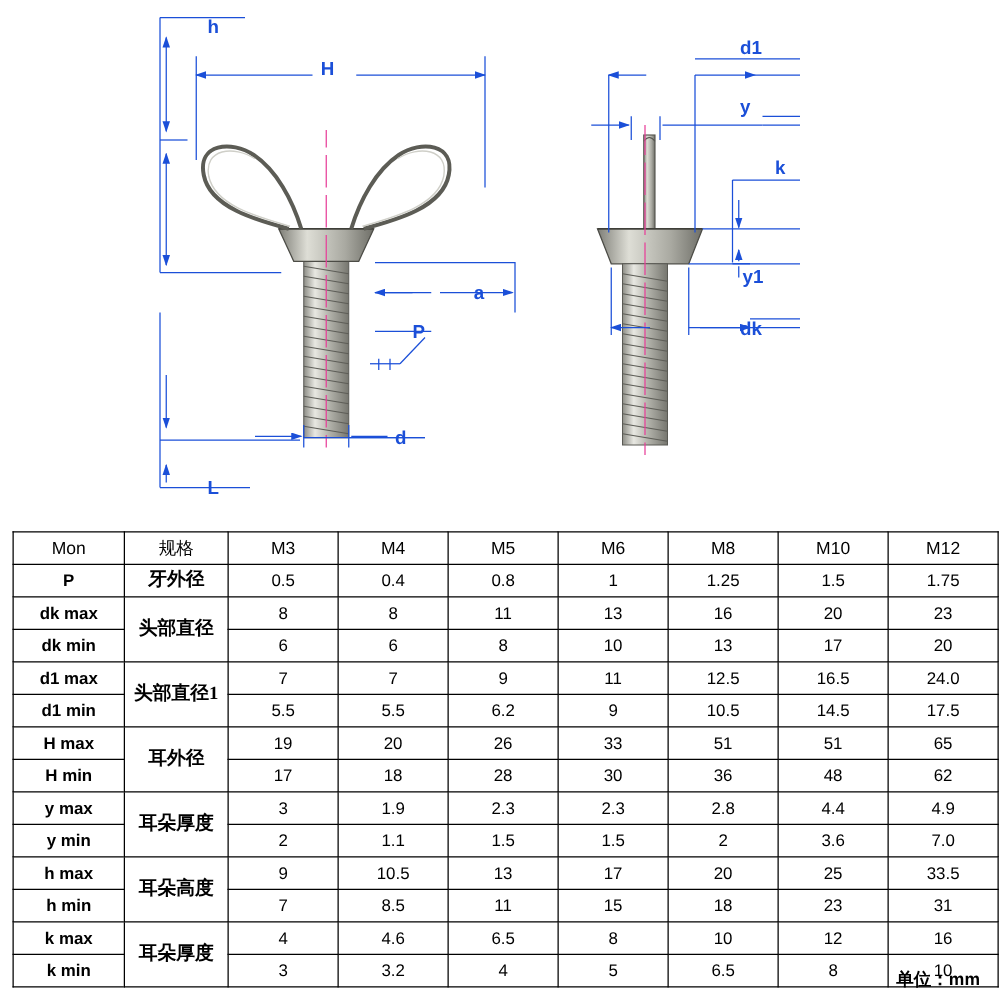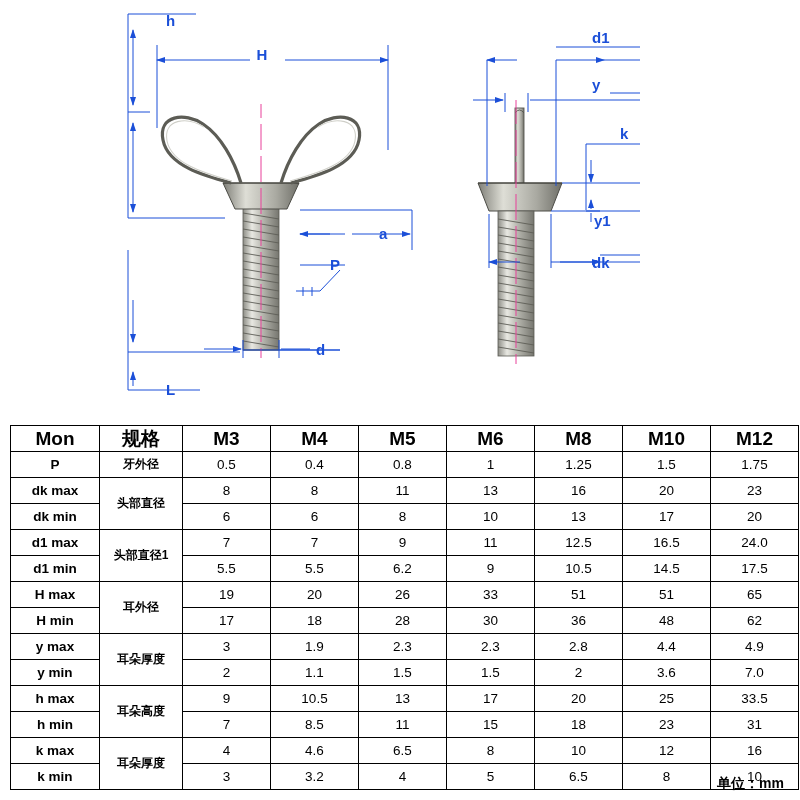--- a/index.html
+++ b/index.html
@@ -39,30 +39,31 @@
   }
   #spec-table th, #spec-table td {
     border: 1px solid #000;
     text-align: center;
     vertical-align: middle;
     padding: 0;
     height: 25px;
     line-height: 25px;
   }
   #spec-table th {
-    font-weight: bold;
-    font-size: 19px;
+    font-weight: normal;
+    font-size: 14px;
   }
   #spec-table td.rowlabel {
     font-weight: bold;
     font-size: 13.5px;
   }
   #spec-table td.group {
     font-weight: bold;
-    font-size: 12px;
+    font-size: 15px;
+    font-family: Liberation Serif, serif;
   }
   .col-a { width: 88px; }
   .col-b { width: 82px; }
   .col-c { width: 87px; }
   #unit-note {
     position: absolute;
     right: 16px;
     top: 775px;
     font-size: 14px;
     font-weight: bold;

